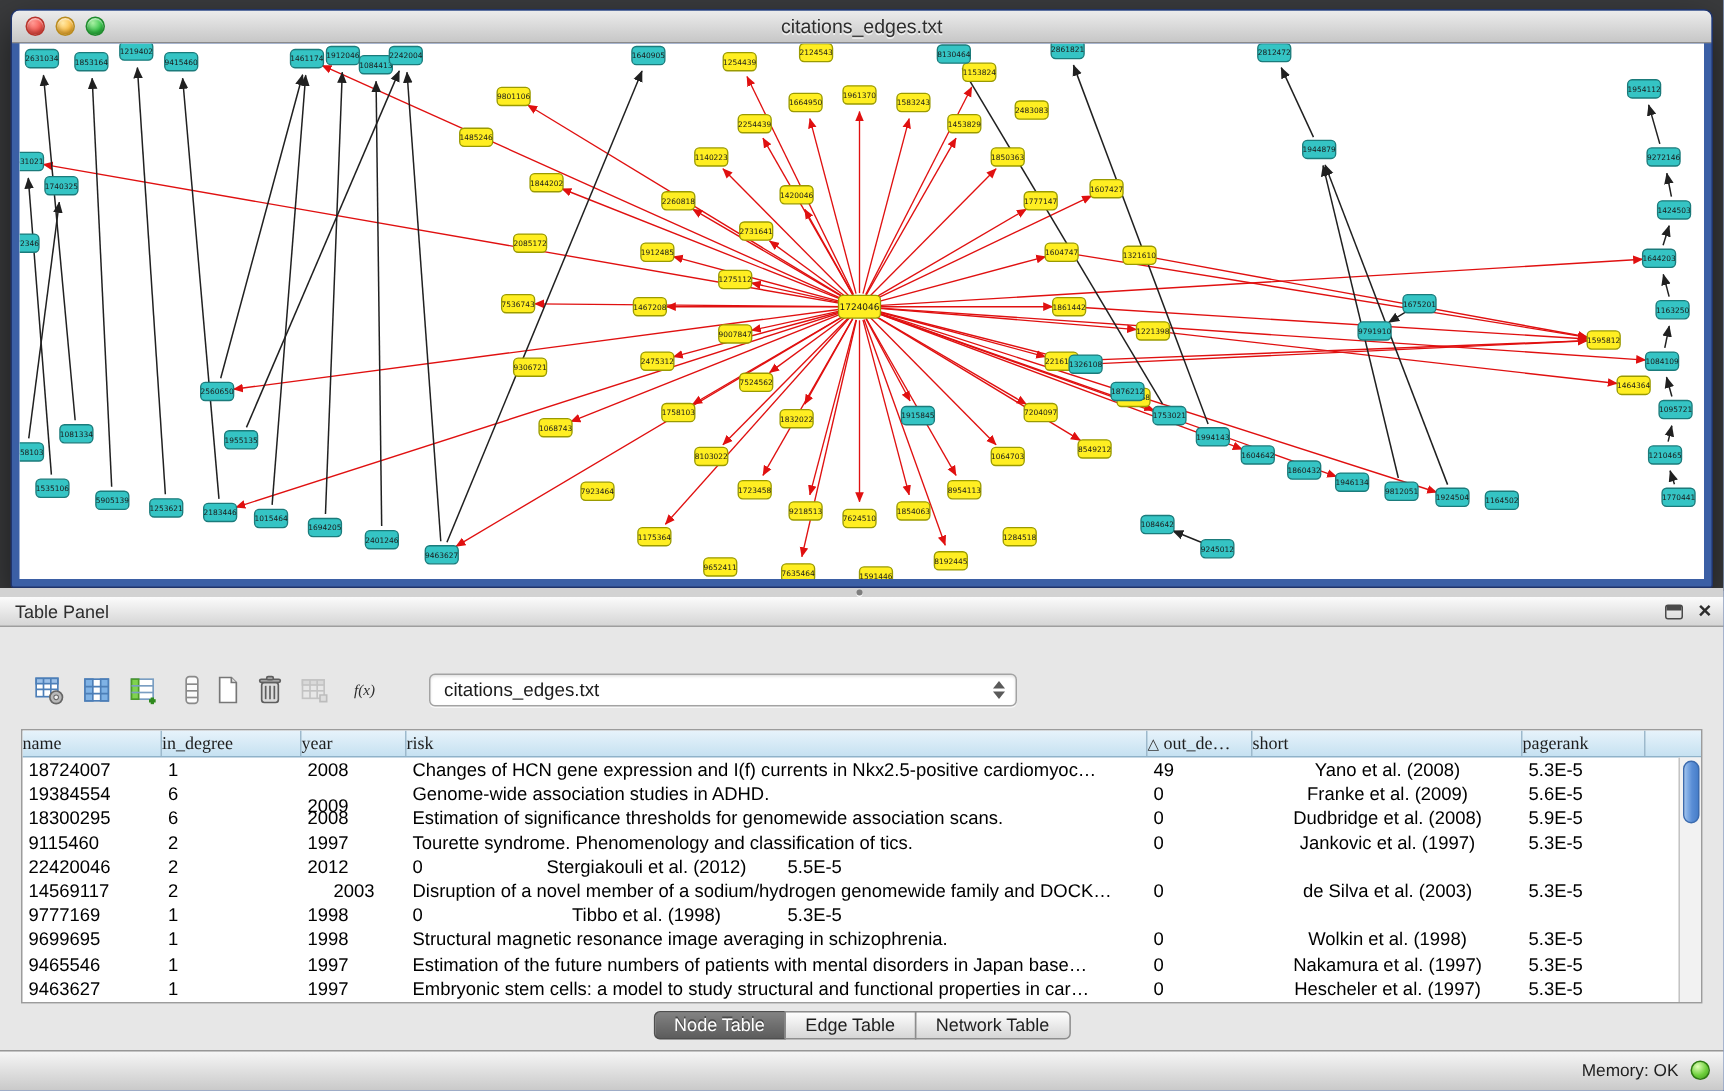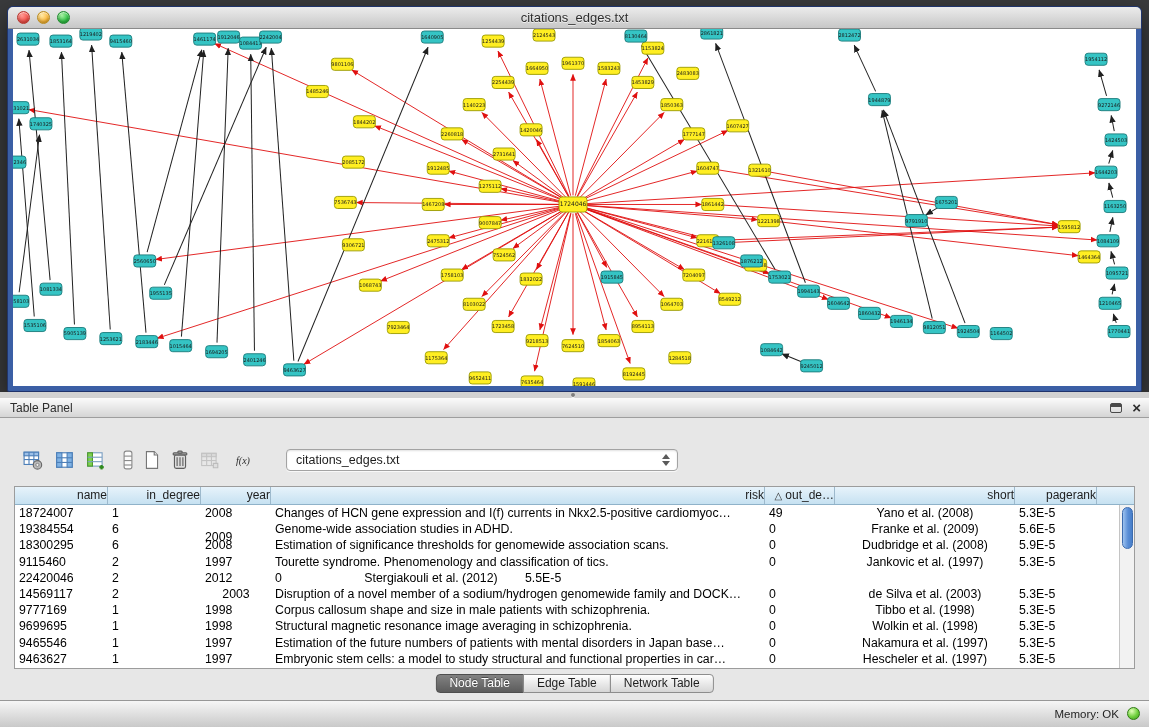--- a/index.html
+++ b/index.html
@@ -52,22 +52,22 @@
          box-shadow:inset 0 1px 2px rgba(0,0,0,.12), 0 1px 0 rgba(255,255,255,.7);}
   .combo .val{position:absolute;left:9px;top:3px;font-size:12.5px;color:#1c1c1c;}
   .combo .steppers{position:absolute;right:7px;top:4px;display:flex;flex-direction:column;gap:2px;}
   .tri-up{width:0;height:0;border-left:4px solid transparent;border-right:4px solid transparent;border-bottom:5px solid #5a5a5a;}
   .tri-dn{width:0;height:0;border-left:4px solid transparent;border-right:4px solid transparent;border-top:5px solid #5a5a5a;}
 
   .tablebox{position:absolute;left:14px;top:68px;width:1121px;height:183px;background:#ffffff;
             border:1px solid #9c9c9c;box-sizing:border-box;overflow:hidden;}
   .thead{display:flex;height:18px;background:linear-gradient(#e7f3fb,#c6e1f1);
          border-bottom:1px solid #8fb2c9;box-sizing:border-box;}
-  .th{font-size:12px;color:#1d1d1d;text-align:right;line-height:17px;border-right:1px solid #9db9cc;
-      box-sizing:border-box;overflow:hidden;white-space:nowrap;flex:0 0 auto;}
+  .th{font-size:12px;color:#1d1d1d;text-align:left;line-height:17px;border-right:1px solid #9db9cc;
+      box-sizing:border-box;overflow:hidden;white-space:nowrap;flex:0 0 auto;font-family:Liberation Serif, serif;}
   .th.fill{flex:1 1 auto;border-right:none;}
   .sort-glyph{margin-right:3px;font-size:10px;color:#333;}
   .tbody{position:absolute;left:0;top:18px;right:15px;bottom:0;overflow:hidden;}
   .row{display:flex;height:16.2px;align-items:center;}
   .td{font-size:12.3px;color:#000;white-space:nowrap;overflow:hidden;box-sizing:border-box;
       padding:0 4px;flex:0 0 auto;}
   .vscroll{position:absolute;right:0;top:18px;bottom:0;width:15px;background:#f2f2f2;
            border-left:1px solid #c4c4c4;box-sizing:border-box;}
   .vthumb{position:absolute;left:1.5px;top:2px;width:11px;height:42px;border-radius:6px;
           background:linear-gradient(90deg,#9dc2ef,#5a8ed6 55%,#477ec9);border:1px solid #3c6bae;box-sizing:border-box;}
@@ -796,21 +796,20 @@
           <div class="td" style="width: 70px; text-align: center;">2003</div>
           <div class="td" style="width: 494px; text-align: left;">Disruption of a novel member of a sodium/hydrogen genomewide family and DOCK…</div>
           <div class="td" style="width: 70px; text-align: left;">0</div>
           <div class="td" style="width: 180px; text-align: center;">de Silva et al. (2003)</div>
           <div class="td" style="width: 82px; text-align: left;">5.3E-5</div>
         </div>
         <div class="row">
           <div class="td" style="width: 93px; text-align: left;">9777169</div>
           <div class="td" style="width: 93px; text-align: left;">1</div>
           <div class="td" style="width: 70px; text-align: left;">1998</div>
-          <div class="td" style="width: 494px; text-align: left;">Corpus callosum shape and size in male patients with schizophrenia.</div>
           <div class="td" style="width: 70px; text-align: left;">0</div>
           <div class="td" style="width: 180px; text-align: center;">Tibbo et al. (1998)</div>
           <div class="td" style="width: 82px; text-align: left;">5.3E-5</div>
         </div>
         <div class="row">
           <div class="td" style="width: 93px; text-align: left;">9699695</div>
           <div class="td" style="width: 93px; text-align: left;">1</div>
           <div class="td" style="width: 70px; text-align: left;">1998</div>
           <div class="td" style="width: 494px; text-align: left;">Structural magnetic resonance image averaging in schizophrenia.</div>
           <div class="td" style="width: 70px; text-align: left;">0</div>

